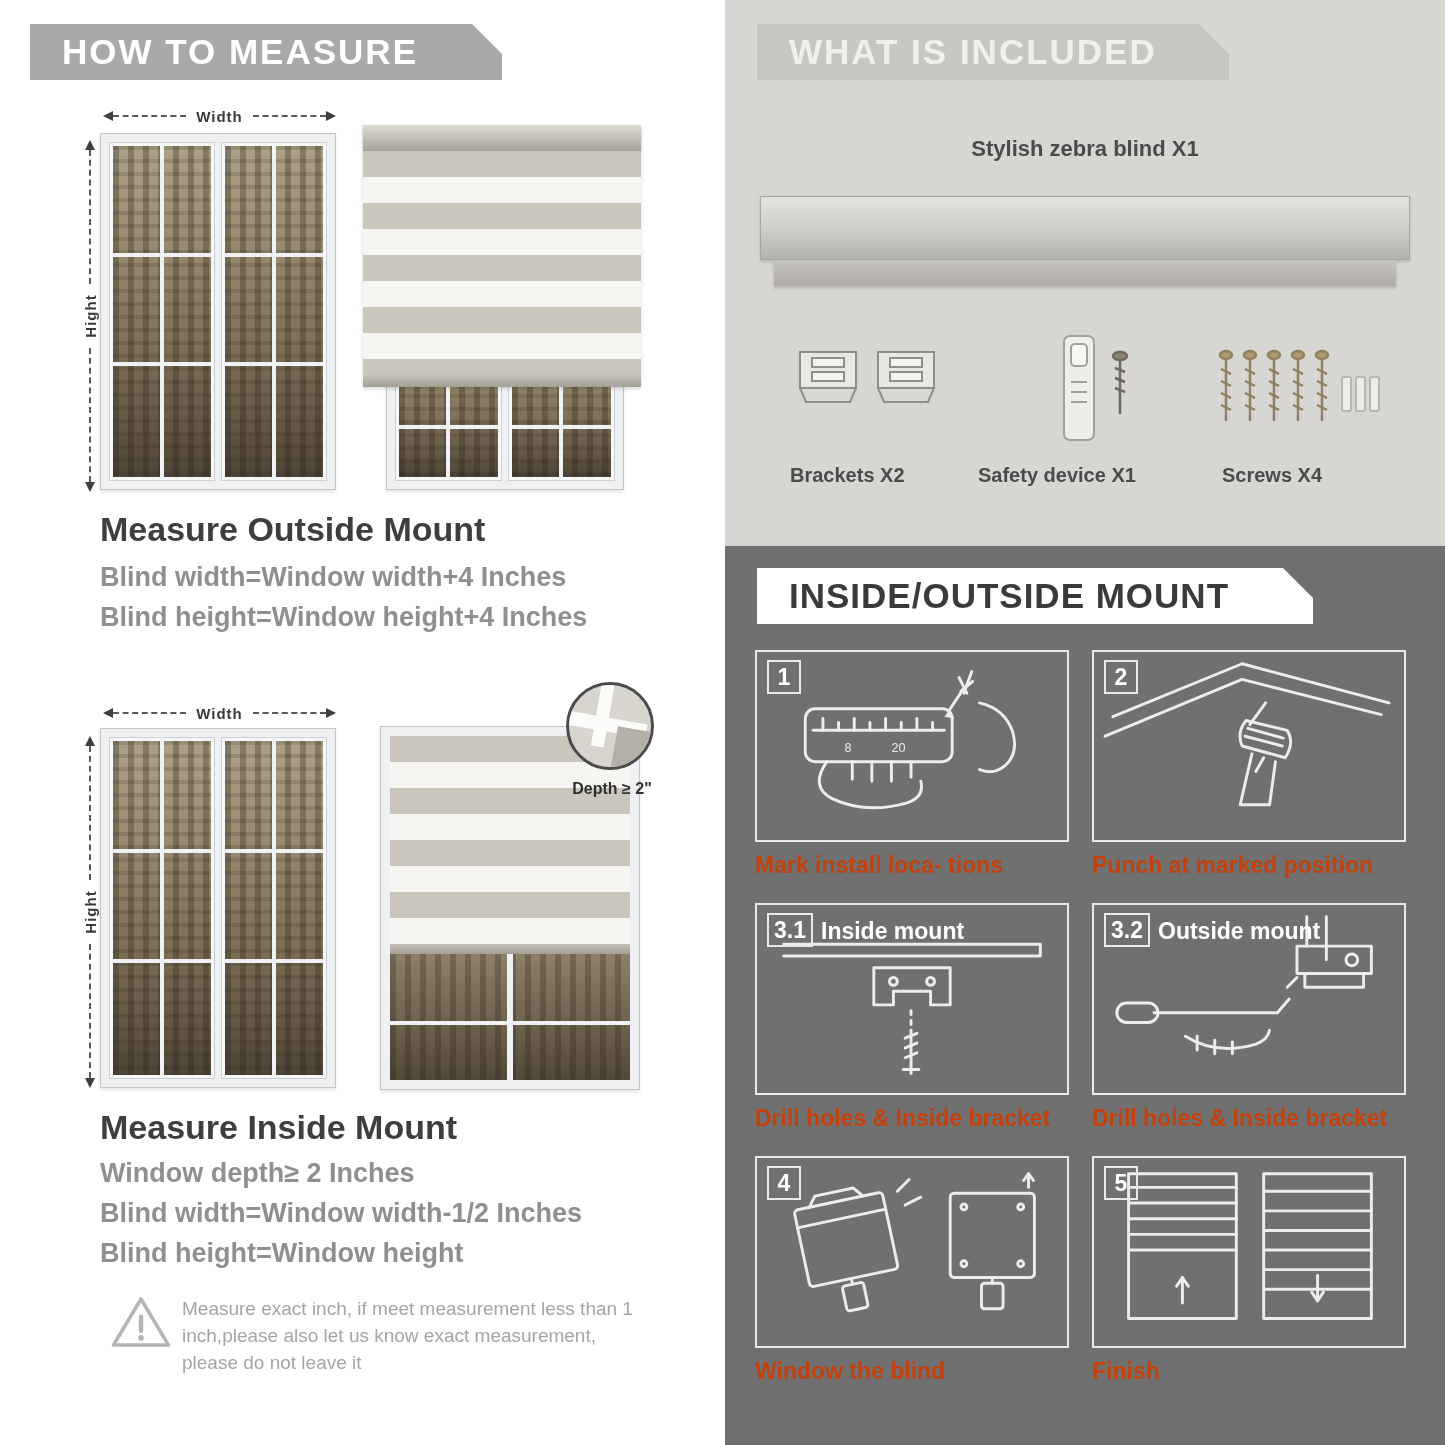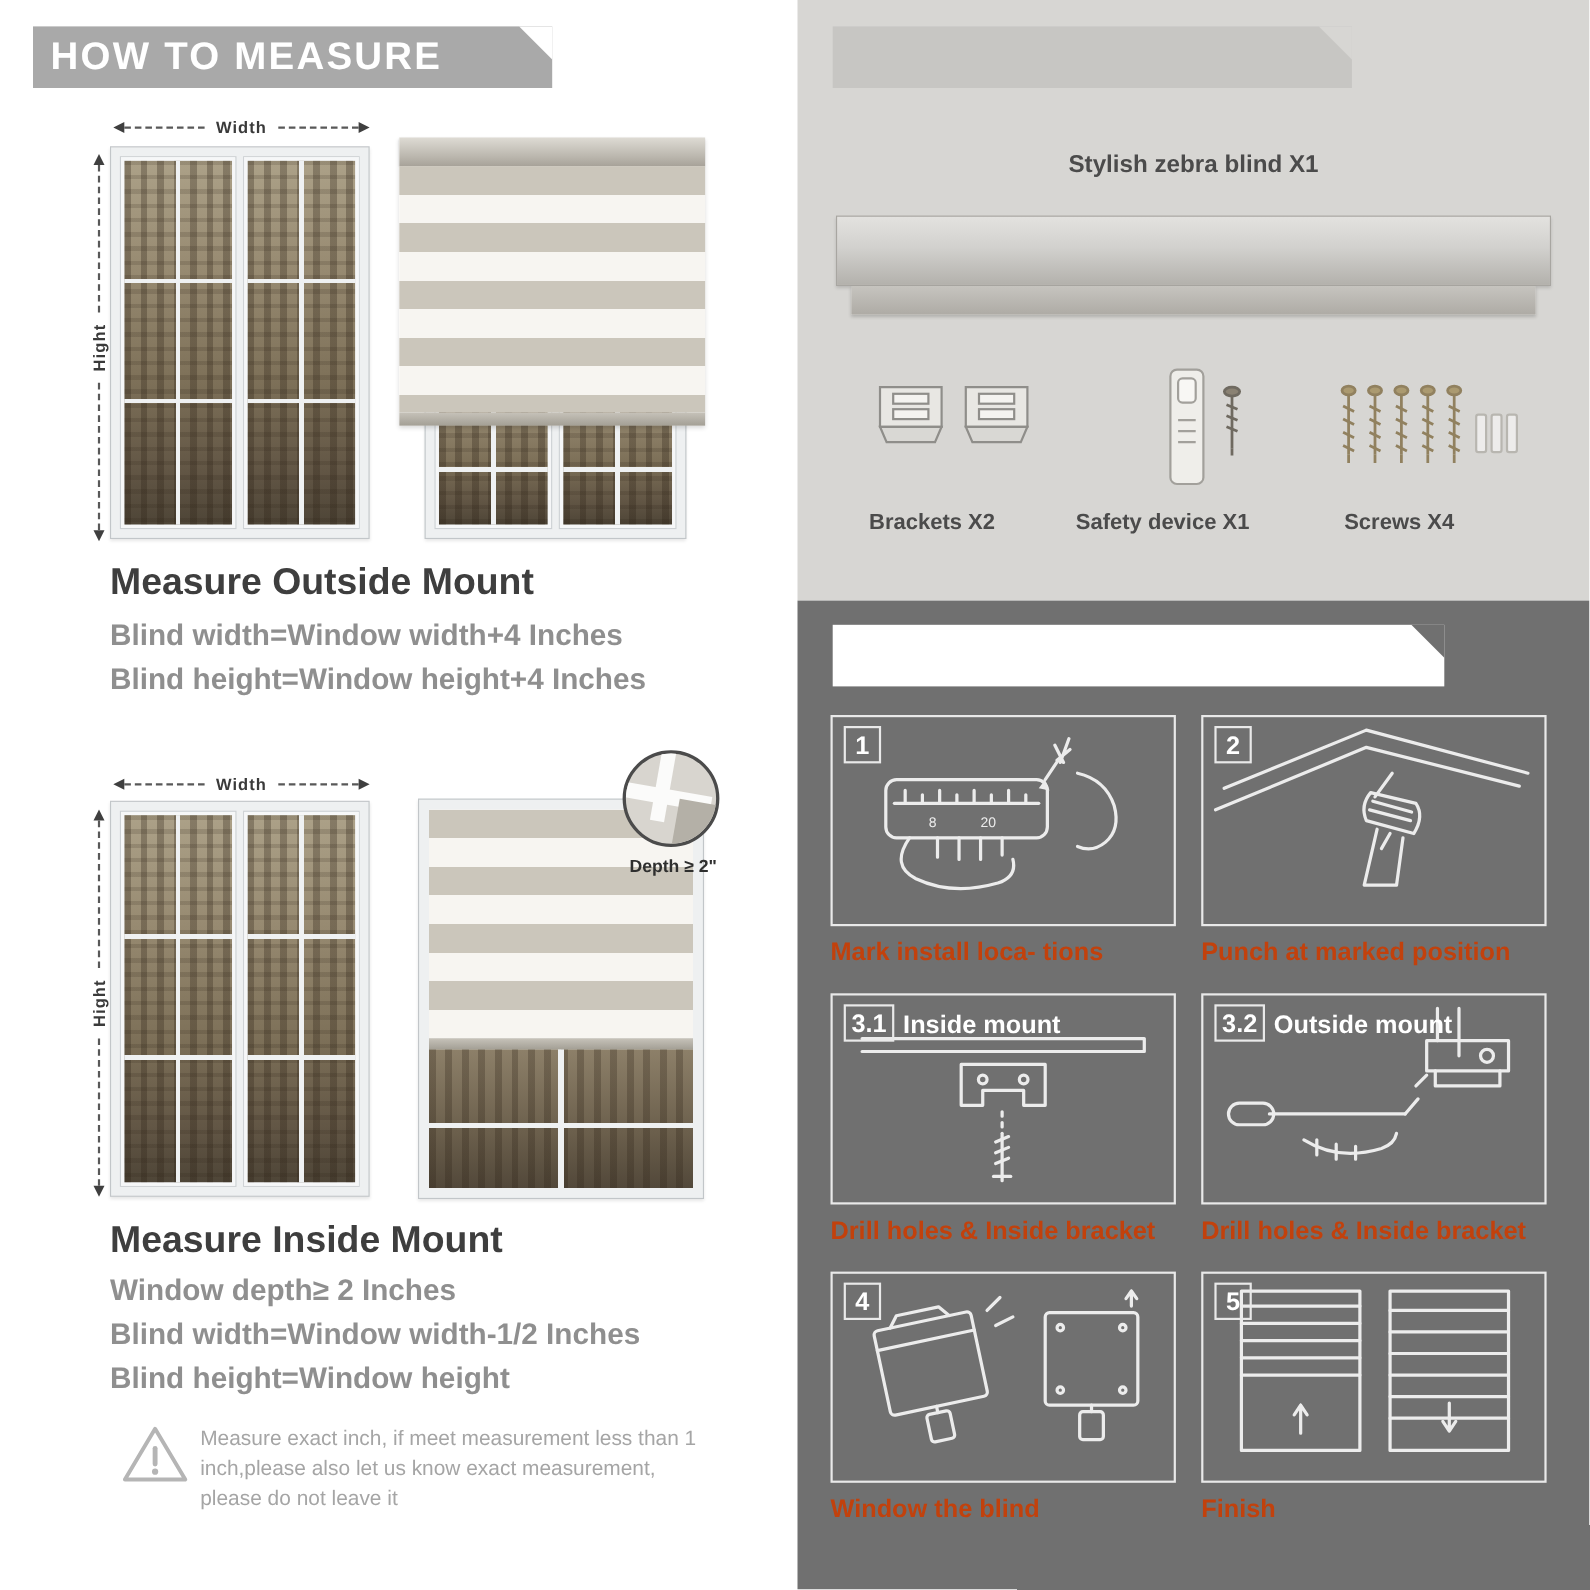--- a/index.html
+++ b/index.html
@@ -3,21 +3,21 @@
 <meta charset="utf-8">
 <style>
   *{box-sizing:border-box}
   html,body{margin:0;padding:0}
   body{width:1445px;height:1445px;position:relative;background:#fff;overflow:hidden;
        font-family:"Liberation Sans",sans-serif}
   .abs{position:absolute}
 
   
   .hdr{position:absolute;height:56px;line-height:56px;font-size:35px;font-weight:bold;
-       letter-spacing:2px;padding-left:16px;white-space:nowrap}
+       letter-spacing:2px;padding-left:32px;white-space:nowrap}
   .hdr .notch{position:absolute;right:0;top:0;width:0;height:0;border-left:30px solid transparent}
   .hdr-left{left:30px;top:24px;width:472px;background:#a9a9a9;color:#fff}
   .hdr-left .notch{border-top:30px solid #fff}
   .hdr-right{left:757px;top:24px;width:472px;background:#c7c6c3;color:#efefed}
   .hdr-right .notch{border-top:30px solid #d7d6d3}
   .hdr-white{left:757px;top:568px;width:556px;background:#fff;color:#3a3a3a;letter-spacing:1px}
   .hdr-white .notch{border-top:30px solid #707070}
 
   
   .meas-h{position:absolute;display:flex;align-items:center;height:24px;color:#3a3a3a}
@@ -162,20 +162,21 @@
 
 <svg class="abs" style="left:110px;top:1292px" width="62" height="60" viewBox="0 0 70 64">
   <path d="M35 6 L66 58 H4 Z" fill="none" stroke="#b5b5b5" stroke-width="4" stroke-linejoin="round"></path>
   <path d="M35 26 v16" stroke="#b5b5b5" stroke-width="5" stroke-linecap="round"></path>
   <circle cx="35" cy="50" r="3.2" fill="#b5b5b5"></circle>
 </svg>
 <div class="warn-text">Measure exact inch, if meet measurement less than 1 inch,please also let us know exact measurement, please do not leave it</div>
 
 <div class="panel-top"></div>
 <div class="hdr hdr-right">
+  <span>WHAT IS INCLUDED</span>
   <i class="notch"></i>
 </div>
 <div class="product-title">Stylish zebra blind X1</div>
 <div class="big-cassette"></div>
 <div class="big-under"></div>
 
 <svg class="abs" style="left:792px;top:342px" width="150" height="112" viewBox="0 0 150 112">
   <g stroke="#8f8e8a" stroke-width="2">
     <g>
       <path d="M8 10 h56 v36 h-56 z" fill="#e8e7e3"></path>
@@ -239,20 +240,21 @@
     <rect x="158" y="32" width="9" height="34" rx="2"></rect>
   </g>
 </svg>
 
 <div class="inc-label" style="left:790px;width:155px">Brackets X2</div>
 <div class="inc-label" style="left:978px;width:225px">Safety device X1</div>
 <div class="inc-label" style="left:1222px;width:150px">Screws X4</div>
 
 <div class="panel-dark"></div>
 <div class="hdr hdr-white">
+  <span>INSIDE/OUTSIDE MOUNT</span>
   <i class="notch"></i>
 </div>
 
 <div class="step" style="left:755px;top:650px">
   <div class="stepnum">1</div>
   <svg class="stepart" viewBox="0 0 314 192">
     <g fill="none" stroke="#ececec" stroke-width="3" stroke-linecap="round" stroke-linejoin="round">
       <path d="M205 26 l8 16 M219 30 l-12 10 M218 20 l-8 22"></path>
       <path d="M226 52 q26 6 34 30 q6 22 -8 34 q-12 10 -26 4"></path>
       <path d="M208 40 l-12 18"></path>

